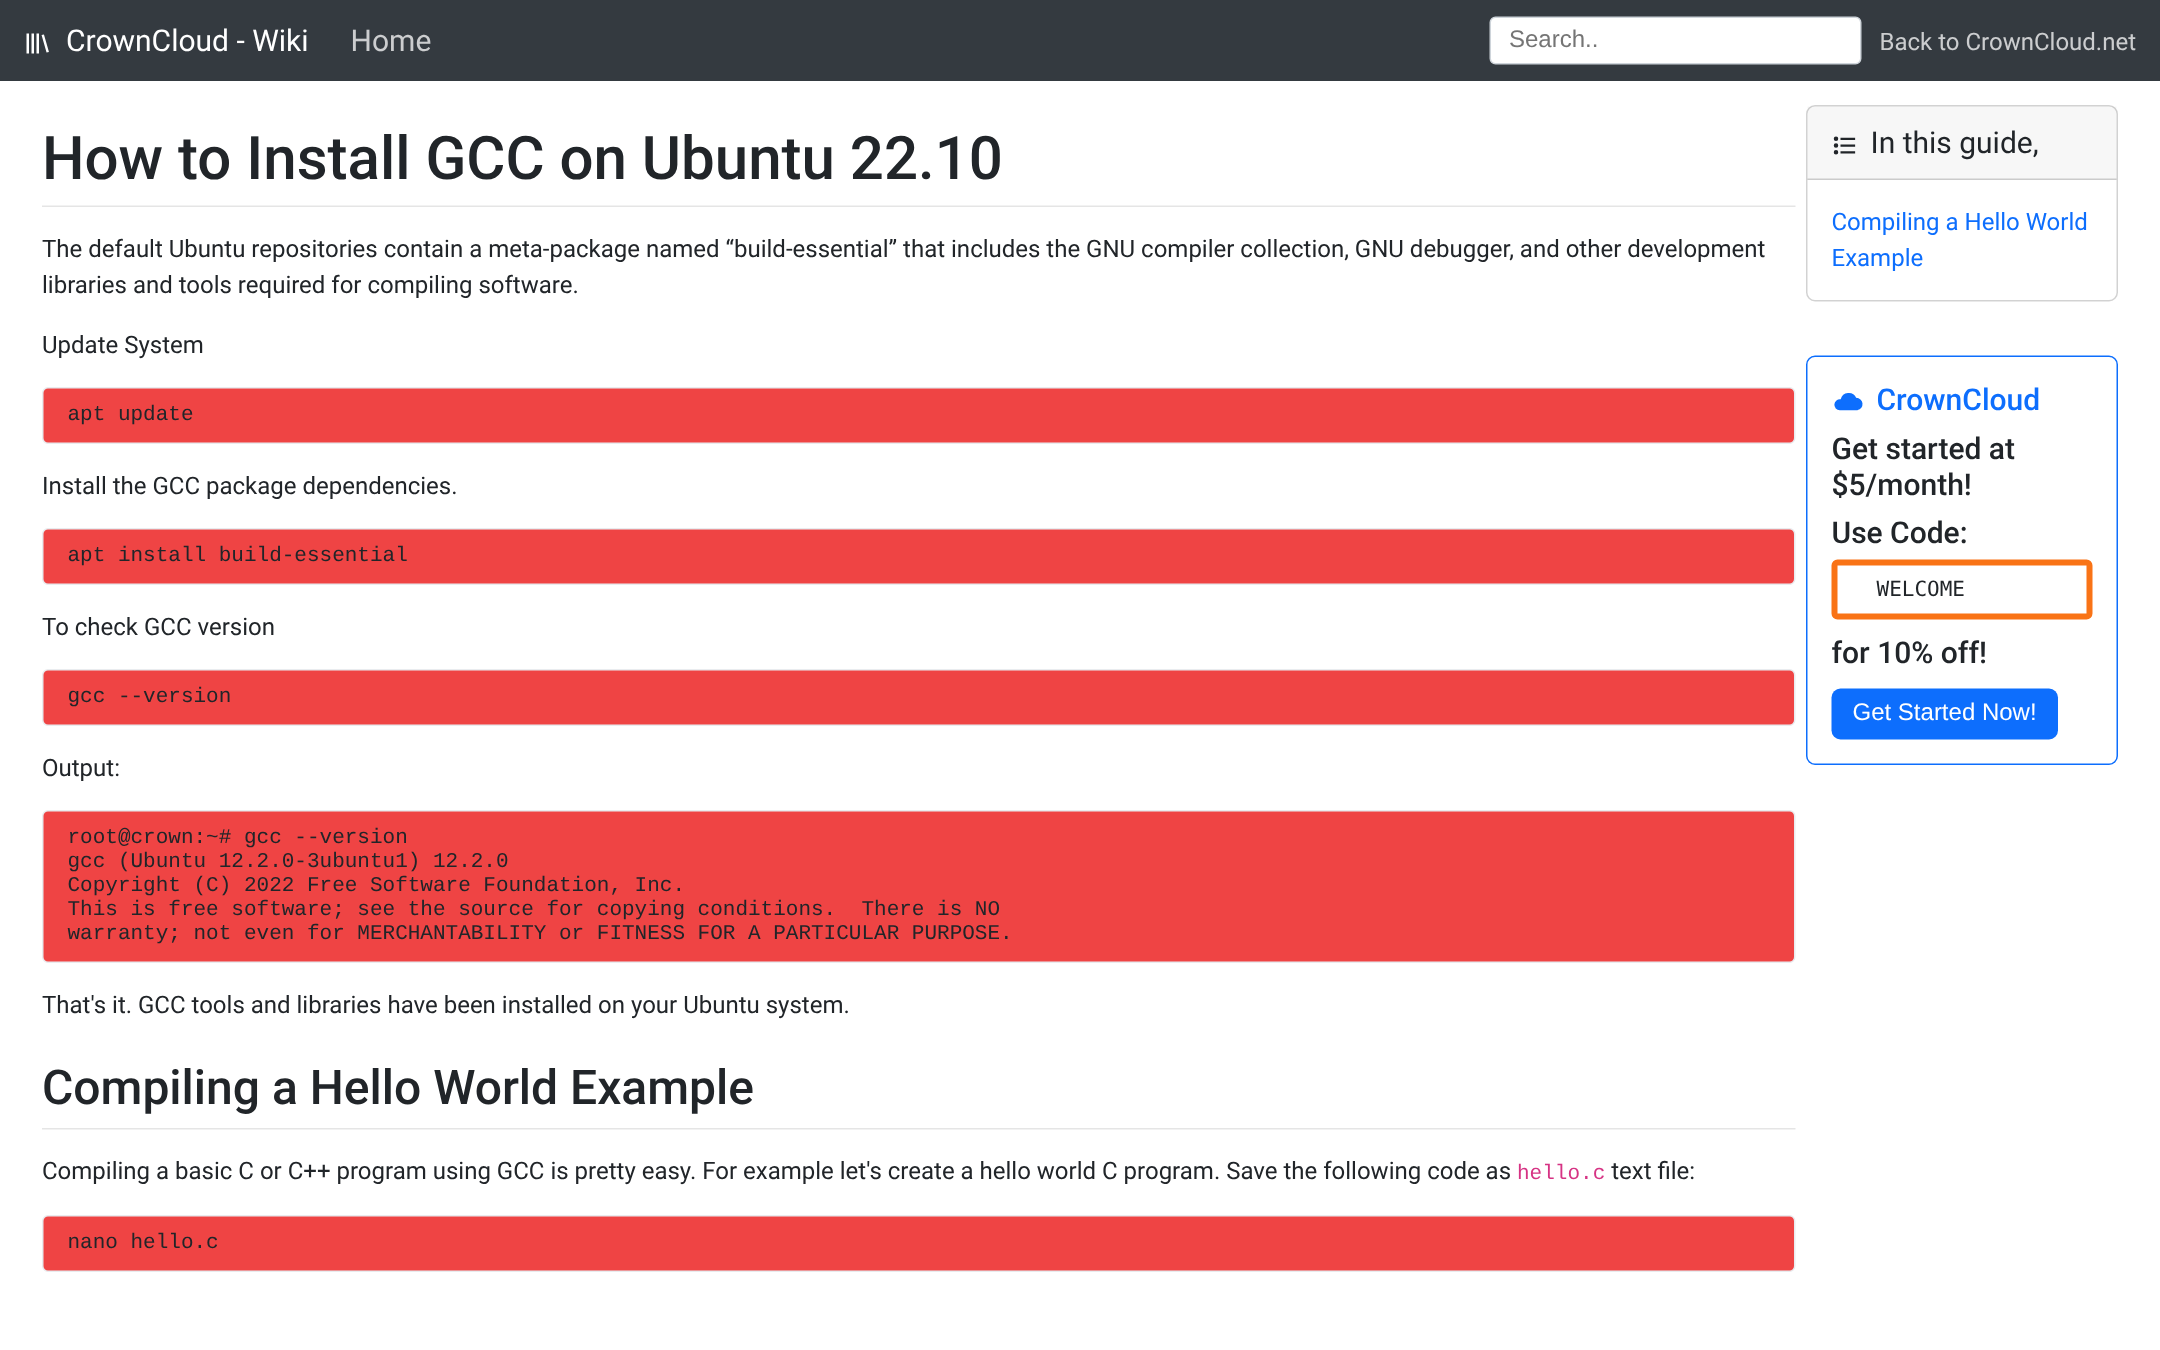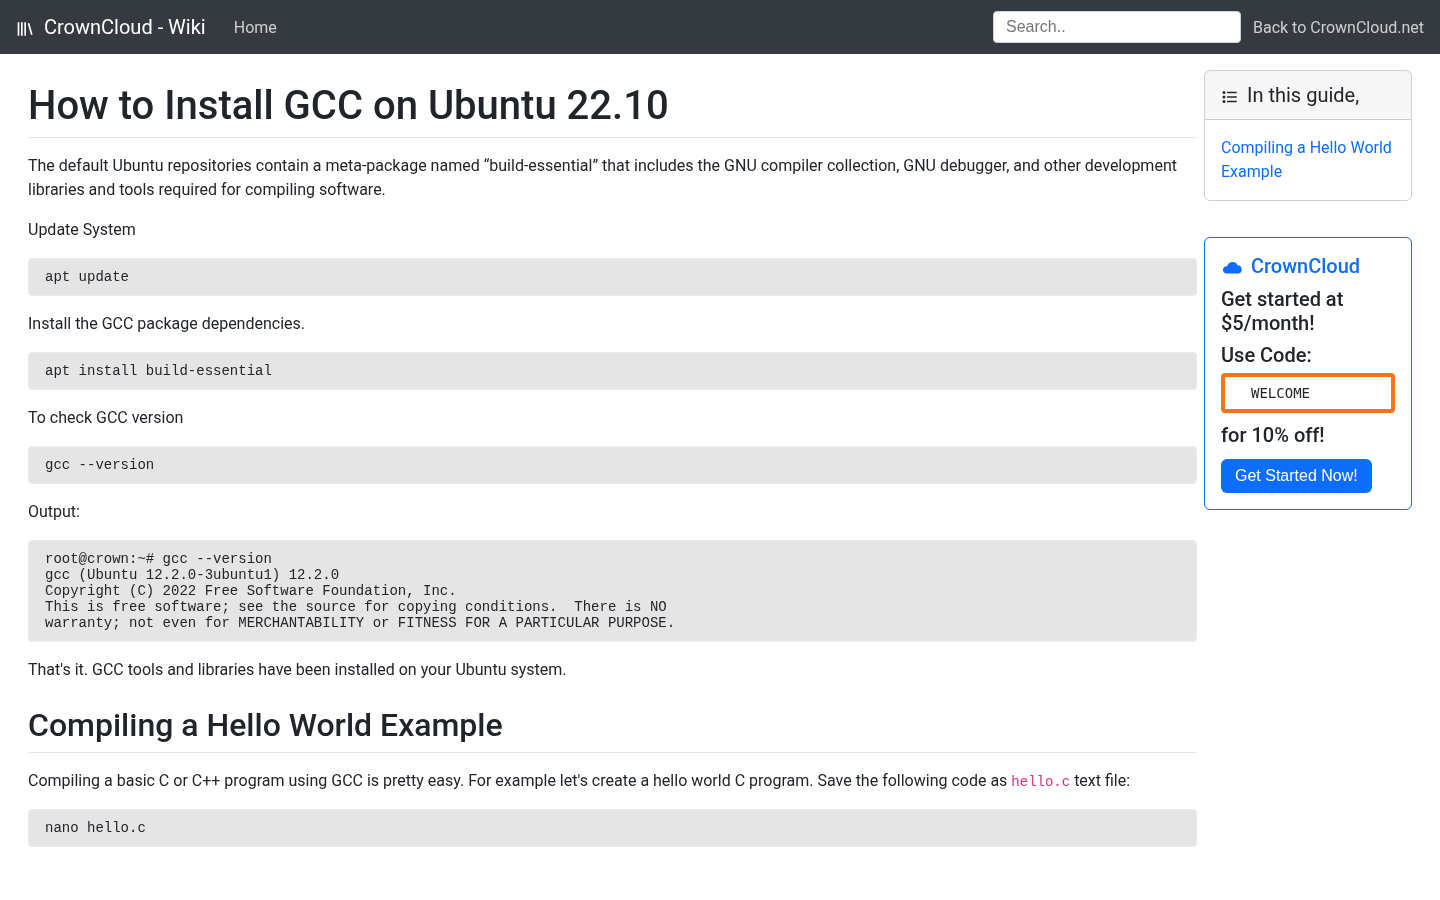--- a/index.html
+++ b/index.html
@@ -25,21 +25,21 @@
     color: #fff;
     margin-right: 16px;
   }
   .navbar-brand .books-icon {
     margin-right: 8px;
     font-size: 20px;
   }
   .nav-link {
     color: rgba(255,255,255,0.75);
     padding: 8px 12px;
-    font-size: 16px;
+    font-size: 20px;
   }
   .navbar-right {
     margin-left: auto;
     display: flex;
     align-items: center;
   }
   .search-input {
     background: #fff;
     border: 1px solid #ced4da;
     border-radius: 4px;
@@ -79,21 +79,21 @@
   hr {
     border: none;
     border-top: 1px solid rgba(0,0,0,0.1);
     margin: 8px 0 16px 0;
   }
   p {
     margin: 0 0 16px 0;
     line-height: 1.5;
   }
   pre {
-    background: #e5e5e5;
+    background: #ef4444;
     border: 1px solid #e9ecef;
     border-radius: 4px;
     padding: 10px 16px;
     font-family: SFMono-Regular, Menlo, Monaco, Consolas, "Liberation Mono", "Courier New", monospace;
     font-size: 14px;
     margin: 0 0 16px 0;
     white-space: pre-wrap;
     color: #212529;
   }
   code.inline {

